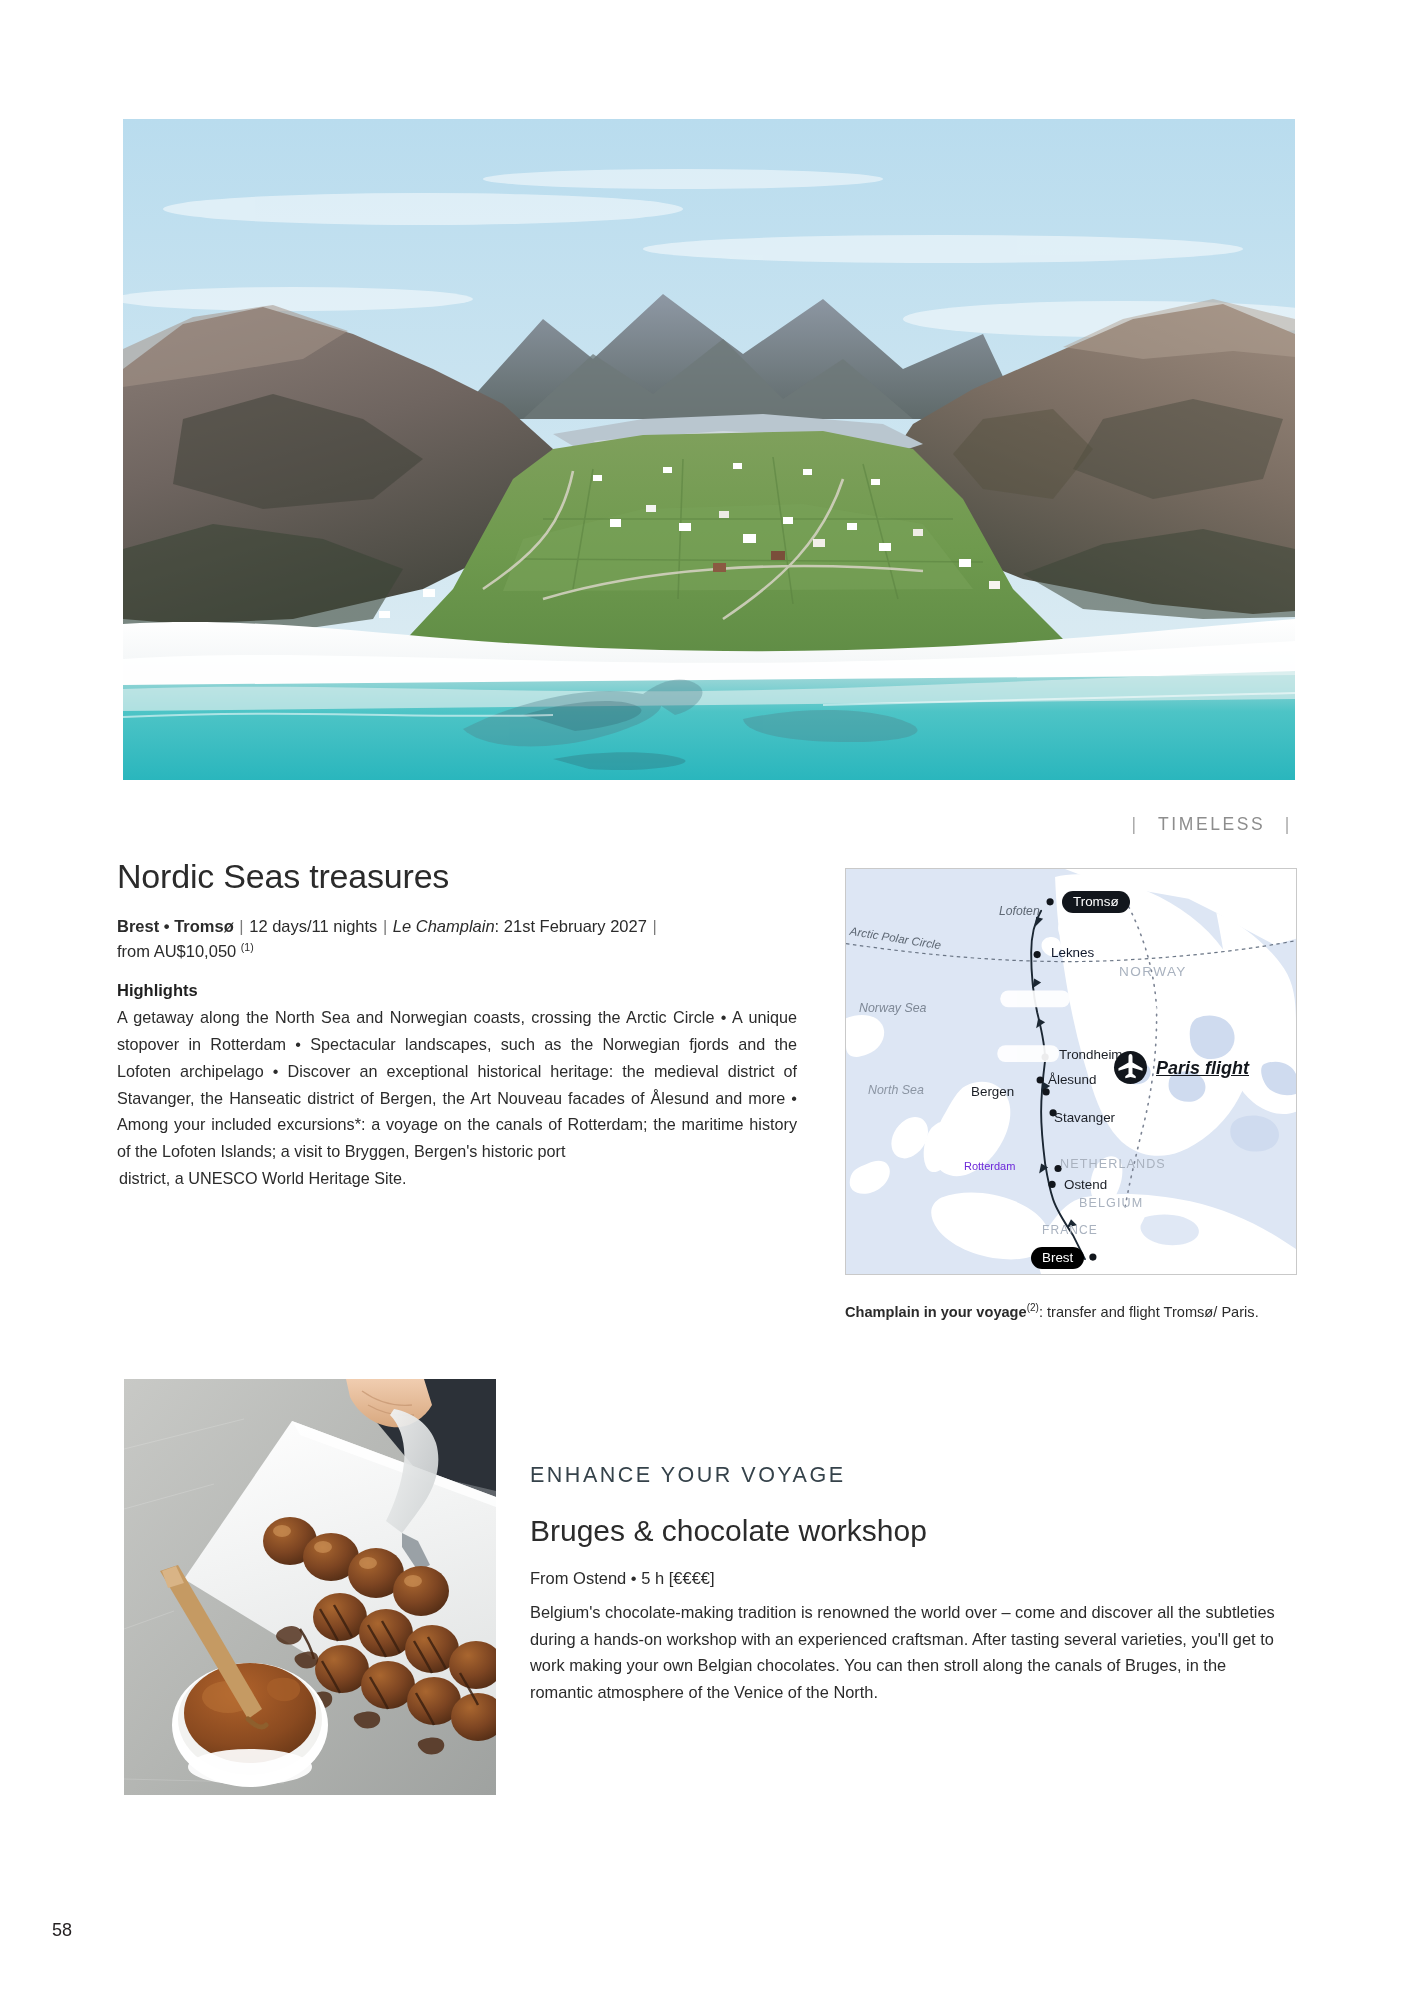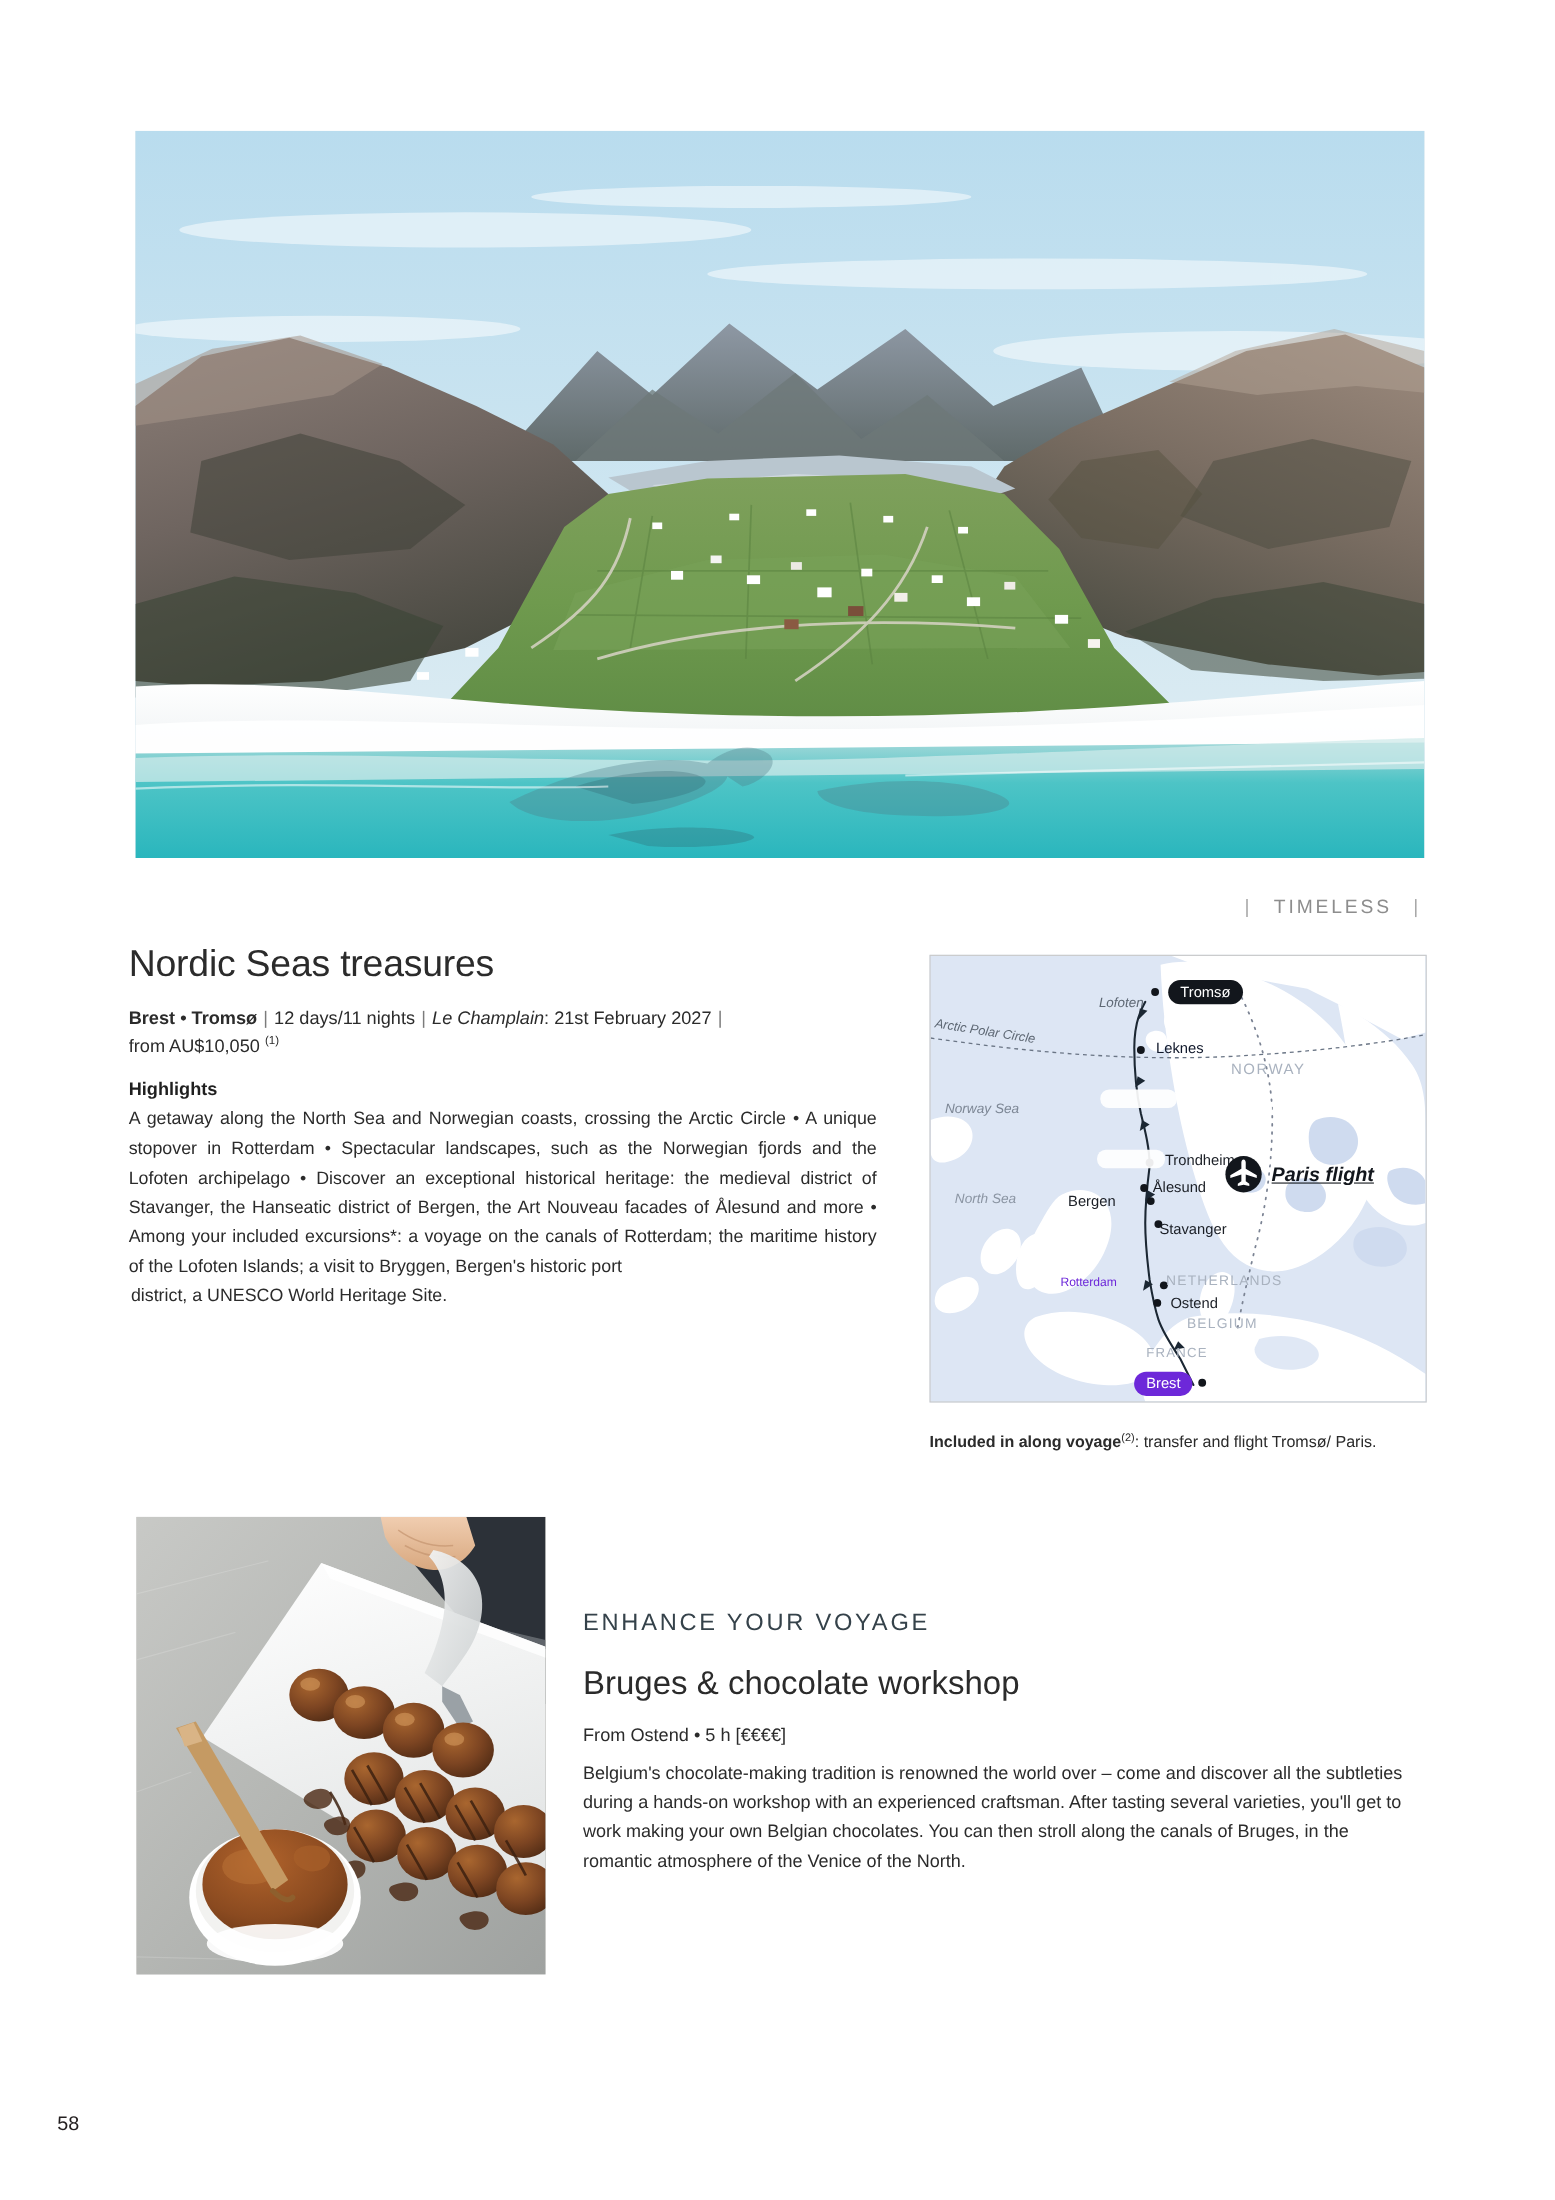--- a/index.html
+++ b/index.html
@@ -320,35 +320,35 @@
         <span style="position:absolute;left:213px;top:178px;font-size:13.4px;color:#1b1f26;">Trondheim</span>
         <span style="position:absolute;left:202px;top:203px;font-size:13.4px;color:#1b1f26;">Ålesund</span>
         <span style="position:absolute;left:125px;top:215px;font-size:13.4px;color:#1b1f26;">Bergen</span>
         <span style="position:absolute;left:208px;top:241px;font-size:13.4px;color:#1b1f26;">Stavanger</span>
         <span style="position:absolute;left:118px;top:291px;font-size:11px;color:#6d28d9;">Rotterdam</span>
         <span style="position:absolute;left:218px;top:308px;font-size:13.4px;color:#1b1f26;">Ostend</span>
 
         <span style="position:absolute;left:216px;top:22px;background:#12161c;color:#ffffff;font-size:13.4px;padding:3px 11px 4px;border-radius:12px;line-height:1.12;">
           <span>Tromsø</span>
         </span>
-        <span style="position:absolute;left:185px;top:378px;background:#6d28d9;color:#ffffff;font-size:13.4px;padding:3px 11px 4px;border-radius:12px;line-height:1.12;">
+        <span style="position:absolute;left:185px;top:378px;background:#000000;color:#ffffff;font-size:13.4px;padding:3px 11px 4px;border-radius:12px;line-height:1.12;">
           <span>Brest</span>
         </span>
 
         <span style="position:absolute;left:268px;top:182px;width:33px;height:33px;border-radius:50%;background:#12161c;display:flex;align-items:center;justify-content:center;">
           <svg width="15" height="15" viewBox="0 0 24 24">
             <path d="M12 2.2c.95 0 1.45.9 1.45 2.1v4.1l7.3 4.2v1.85l-7.3-2.25v4.4l2.35 1.75v1.5L12 18.9l-3.8.95v-1.5l2.35-1.75v-4.4l-7.3 2.25V12.6l7.3-4.2V4.3c0-1.2.5-2.1 1.45-2.1z" fill="#ffffff"></path>
           </svg>
         </span>
         <span style="position:absolute;left:310px;top:189px;font-size:18px;font-style:italic;font-weight:700;color:#12161c;text-decoration:underline;">Paris flight</span>
       </div>
     </div>
 
     <p class="map-caption">
-      <b>Included in along voyage</b><sup>(2)</sup><span>: transfer and flight Tromsø/ Paris.</span>
+      <b>Champlain in your voyage</b><sup>(2)</sup><span>: transfer and flight Tromsø/ Paris.</span>
     </p>
   </div>
 
   <div class="choc-box">
     <svg viewBox="0 0 372 416" preserveAspectRatio="none">
       <defs>
         <linearGradient id="counter" x1="0" y1="0" x2="1" y2="1">
           <stop offset="0" stop-color="#c8c9c6"></stop>
           <stop offset="0.5" stop-color="#b4b6b3"></stop>
           <stop offset="1" stop-color="#9fa2a0"></stop>

